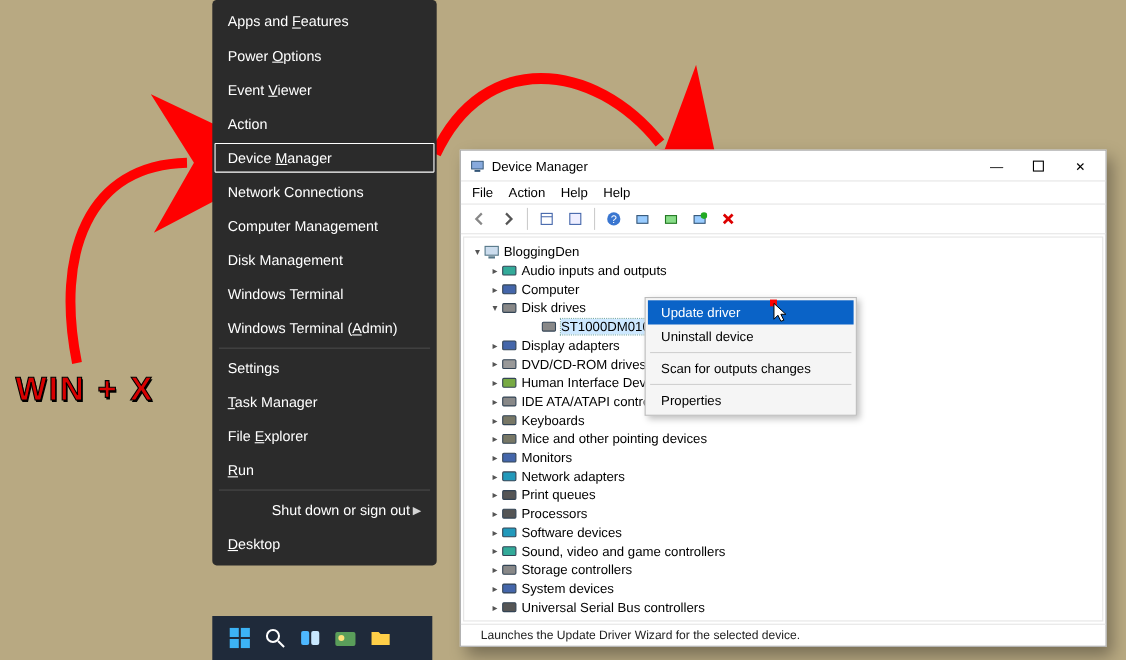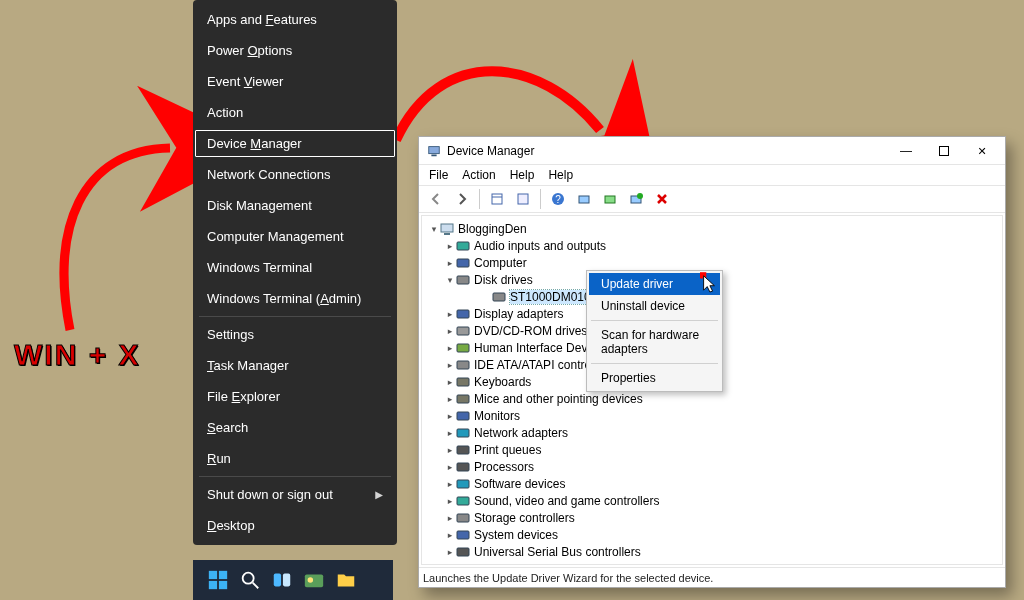--- a/index.html
+++ b/index.html
@@ -59,20 +59,21 @@
   .winx-item .ul { text-decoration: underline; }
   .winx-sep {
     height: 1px;
     background: #4a4a4a;
     margin: 2px 6px;
   }
   .winx-item.sub {
     display: flex;
     justify-content: space-between;
     align-items: center;
+    margin-left: 40px;
   }
   .chev {
     font-size: 10px;
     opacity: .8;
   }
 
   
   .taskbar {
     position: absolute;
     left: 193px;
@@ -174,21 +175,21 @@
   }
   .ind0{padding-left:4px}
   .ind1{padding-left:20px}
   .ind3{padding-left:56px}
 
   
   .ctxmenu {
     position:absolute;
     left:164px;
     top:54px;
-    width:137px;
+    width:193px;
     background:#f5f5f5;
     border:1px solid #bcbcbc;
     box-shadow: 3px 3px 6px rgba(0,0,0,.25);
     font-size:12px;
     padding:2px;
   }
   .ctxitem {
     padding:4px 12px;
   }
   .ctxitem.hi {
@@ -200,21 +201,21 @@
 
   .cursor {
     position:absolute;
     width:18px;height:22px;
   }
 
   .dm-status {
     height:20px;
     border-top:1px solid #e5e5e5;
     font-size:11px;
-    padding: 2px 4px;
+    padding: 2px 18px;
     color:#222;
     display:flex;align-items:center;
   }
 
   
   .ic-square { width:10px;height:10px;border:1px solid currentColor; }
   .ic-x::before { content:"✕"; font-size:11px; }
 </style>
 </head>
 <body>
@@ -234,31 +235,30 @@
 </svg>
 
 <div class="winx-menu">
   <div id="winx-g1">
       <div class="winx-item"><span>Apps and <span class="ul">F</span>eatures</span></div>
       <div class="winx-item"><span>Power <span class="ul">O</span>ptions</span></div>
       <div class="winx-item"><span>Event <span class="ul">V</span>iewer</span></div>
       <div class="winx-item"><span>Action</span></div>
       <div class="winx-item highlighted"><span>Device <span class="ul">M</span>anager</span></div>
       <div class="winx-item"><span>Network Connections</span></div>
+      <div class="winx-item"><span>Computer Management</span></div>
       <div class="winx-item"><span>Disk Management</span></div>
-      <div class="winx-item"><span>Computer Management</span></div>
       <div class="winx-item"><span>Windows Terminal</span></div>
       <div class="winx-item"><span>Windows Terminal (<span class="ul">A</span>dmin)</span></div>
     </div>
   <div class="winx-sep"></div>
   <div id="winx-g2">
       <div class="winx-item"><span>Settings</span></div>
       <div class="winx-item"><span><span class="ul">T</span>ask Manager</span></div>
       <div class="winx-item"><span>File <span class="ul">E</span>xplorer</span></div>
-      <div class="winx-item"><span><span class="ul">S</span>earch</span></div>
       <div class="winx-item"><span><span class="ul">R</span>un</span></div>
     </div>
   <div class="winx-sep"></div>
   <div id="winx-g3">
       <div class="winx-item sub">
         <span>Shut down or sign out</span>
         <span class="chev">▶</span>
       </div>
       <div class="winx-item"><span><span class="ul">D</span>esktop</span></div>
     </div>
@@ -562,21 +562,21 @@
             </svg>
           </span>
           <span class="lbl">Universal Serial Bus controllers</span>
         </div>
       </div>
 
     <div class="ctxmenu">
       <div class="ctxitem hi">Update driver</div>
       <div class="ctxitem">Uninstall device</div>
       <div class="ctxsep"></div>
-      <div class="ctxitem">Scan for hardware adapters</div>
+      <div class="ctxitem">Scan for outputs changes</div>
       <div class="ctxsep"></div>
       <div class="ctxitem bold">Properties</div>
     </div>
 
     <svg class="cursor" style="left:278px;top:56px" viewBox="0 0 20 24">
       <rect x="0" y="0" width="7" height="7" fill="#ff0000"></rect>
       <path d="M4 4 L4 20 L8 16 L11 22 L14 21 L11 15 L16 15 Z" fill="#fff" stroke="#000" stroke-width="1"></path>
     </svg>
   </div>
 

